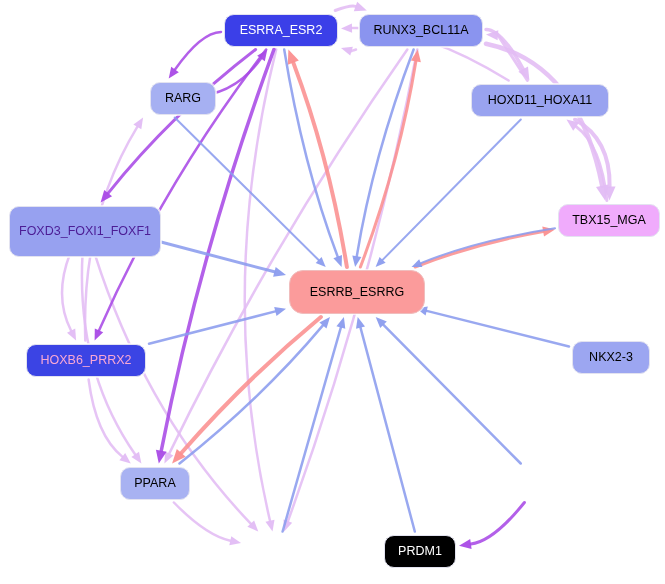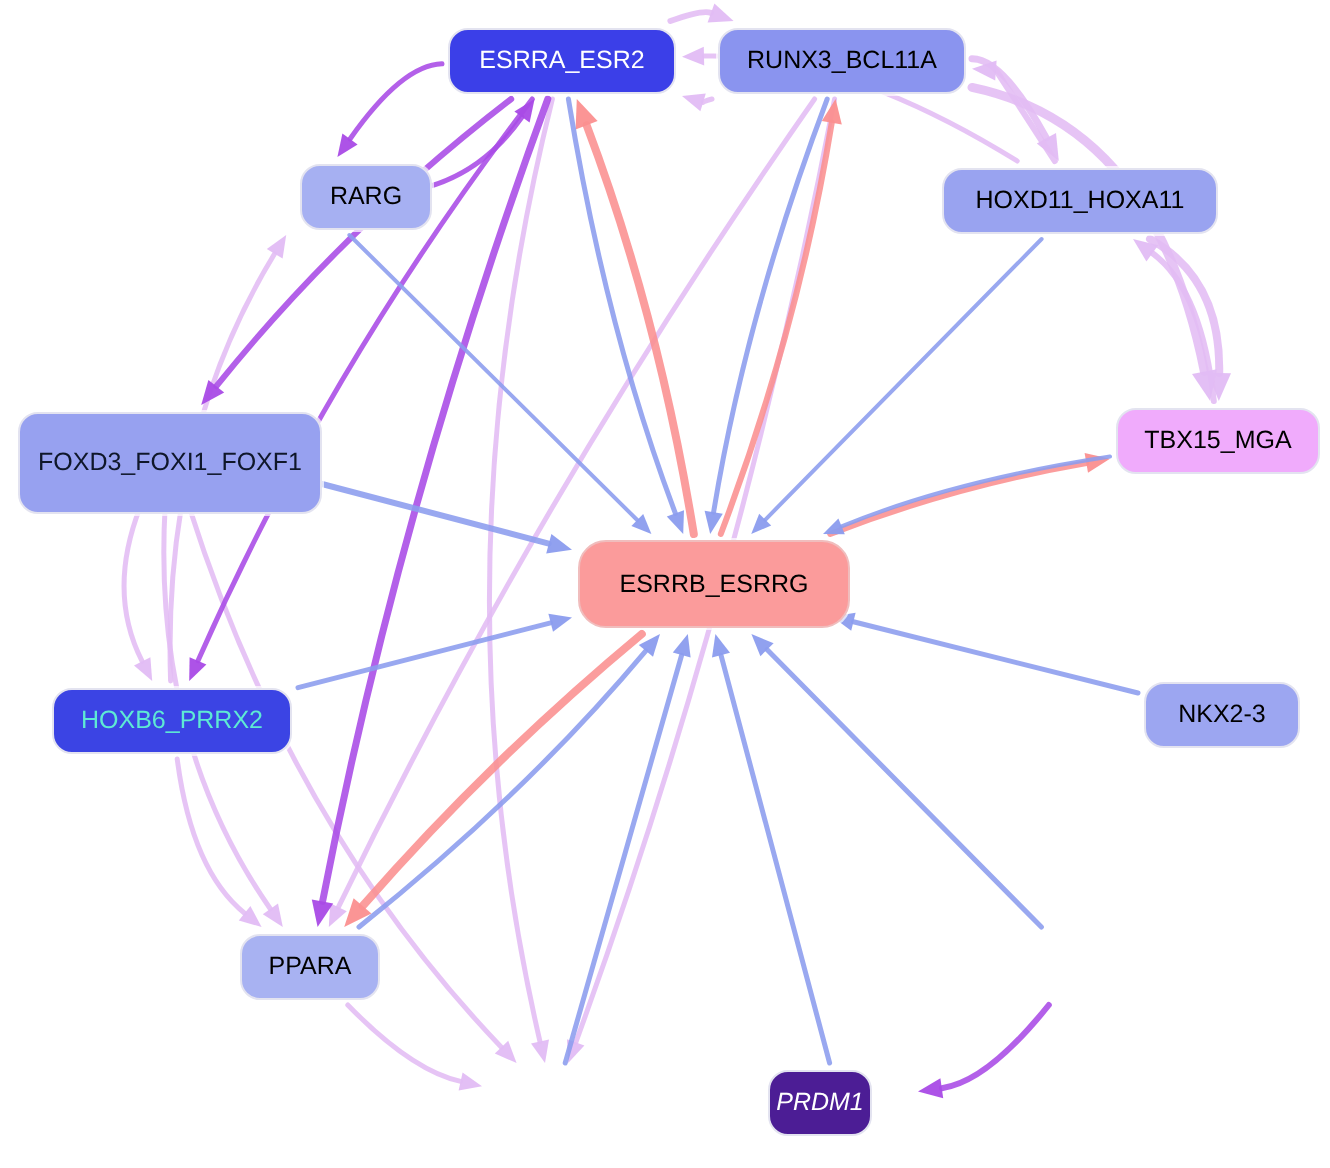--- a/index.html
+++ b/index.html
@@ -120,34 +120,34 @@
     </div>
     <div class="node" style="left: 359px; top: 13.5px; width: 124px; height: 33px; background: rgb(138, 148, 239); color: #000000; border-radius: 10px;">
       <span class="node-label">RUNX3_BCL11A</span>
     </div>
     <div class="node" style="left: 122px; top: 81.5px; width: 66px; height: 33px; background: rgb(166, 176, 242); color: rgb(0, 0, 0); border-radius: 10px; margin-left: 28px;">
       <span class="node-label">RARG</span>
     </div>
     <div class="node" style="left: 471px; top: 83.5px; width: 138px; height: 33px; background: rgb(153, 163, 240); color: rgb(0, 0, 0); border-radius: 10px;">
       <span class="node-label">HOXD11_HOXA11</span>
     </div>
-    <div class="node" style="left: 9px; top: 205.5px; width: 152px; height: 51px; background: rgb(151, 161, 240); color: #0f172a; border-radius: 10px;">
+    <div class="node" style="left: 9px; top: 205.5px; width: 152px; height: 51px; background: rgb(151, 161, 240); color: #4c1d95; border-radius: 10px;">
       <span class="node-label">FOXD3_FOXI1_FOXF1</span>
     </div>
     <div class="node" style="left: 558px; top: 203.5px; width: 102px; height: 33px; background: #f0abfc; color: rgb(0, 0, 0); border-radius: 10px;">
       <span class="node-label">TBX15_MGA</span>
     </div>
     <div class="node" style="left: 289px; top: 270px; width: 136px; height: 44px; background: rgb(251, 155, 155); color: rgb(0, 0, 0); border-radius: 14px; border-color: rgb(240, 189, 189);">
       <span class="node-label">ESRRB_ESRRG</span>
     </div>
-    <div class="node" style="left: 26px; top: 343.5px; width: 120px; height: 33px; background: rgb(59, 68, 228); color: #5eead4; border-radius: 10px;">
+    <div class="node" style="left: 26px; top: 343.5px; width: 120px; height: 33px; background: rgb(59, 68, 228); color: #f9a8d4; border-radius: 10px;">
       <span class="node-label">HOXB6_PRRX2</span>
     </div>
     <div class="node" style="left: 572px; top: 340.5px; width: 78px; height: 33px; background: rgb(156, 166, 241); color: rgb(0, 0, 0); border-radius: 10px;">
       <span class="node-label">NKX2-3</span>
     </div>
     <div class="node" style="left: 120px; top: 466.5px; width: 70px; height: 33px; background: rgb(168, 178, 242); color: #000000; border-radius: 10px;">
       <span class="node-label">PPARA</span>
     </div>
-    <div class="node" style="left: 384px; top: 534.5px; width: 52px; height: 33px; background: #4c1d95; color: rgb(255, 255, 255); border-radius: 10px; font-style: italic;">
+    <div class="node" style="left: 384px; top: 534.5px; width: 72px; height: 33px; background: #000000; color: rgb(255, 255, 255); border-radius: 10px;">
       <span class="node-label">PRDM1</span>
     </div>
   </div>
 
 </body></html>

